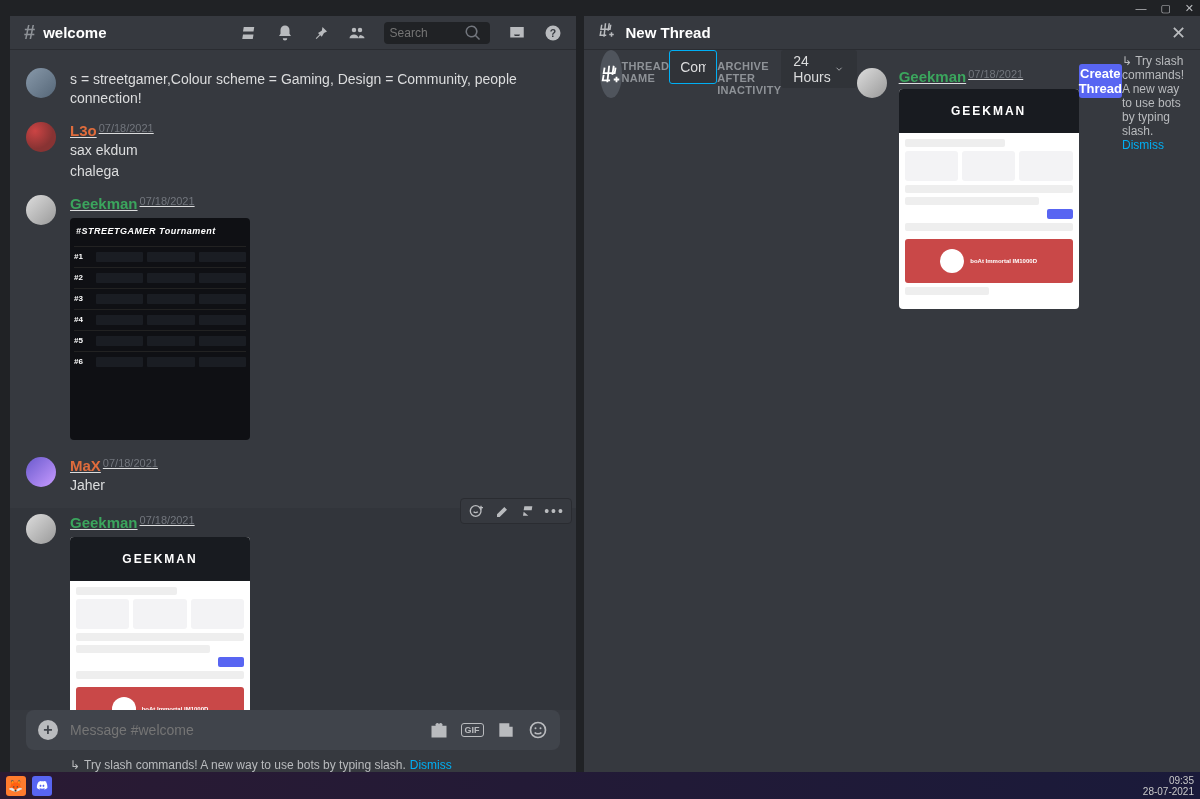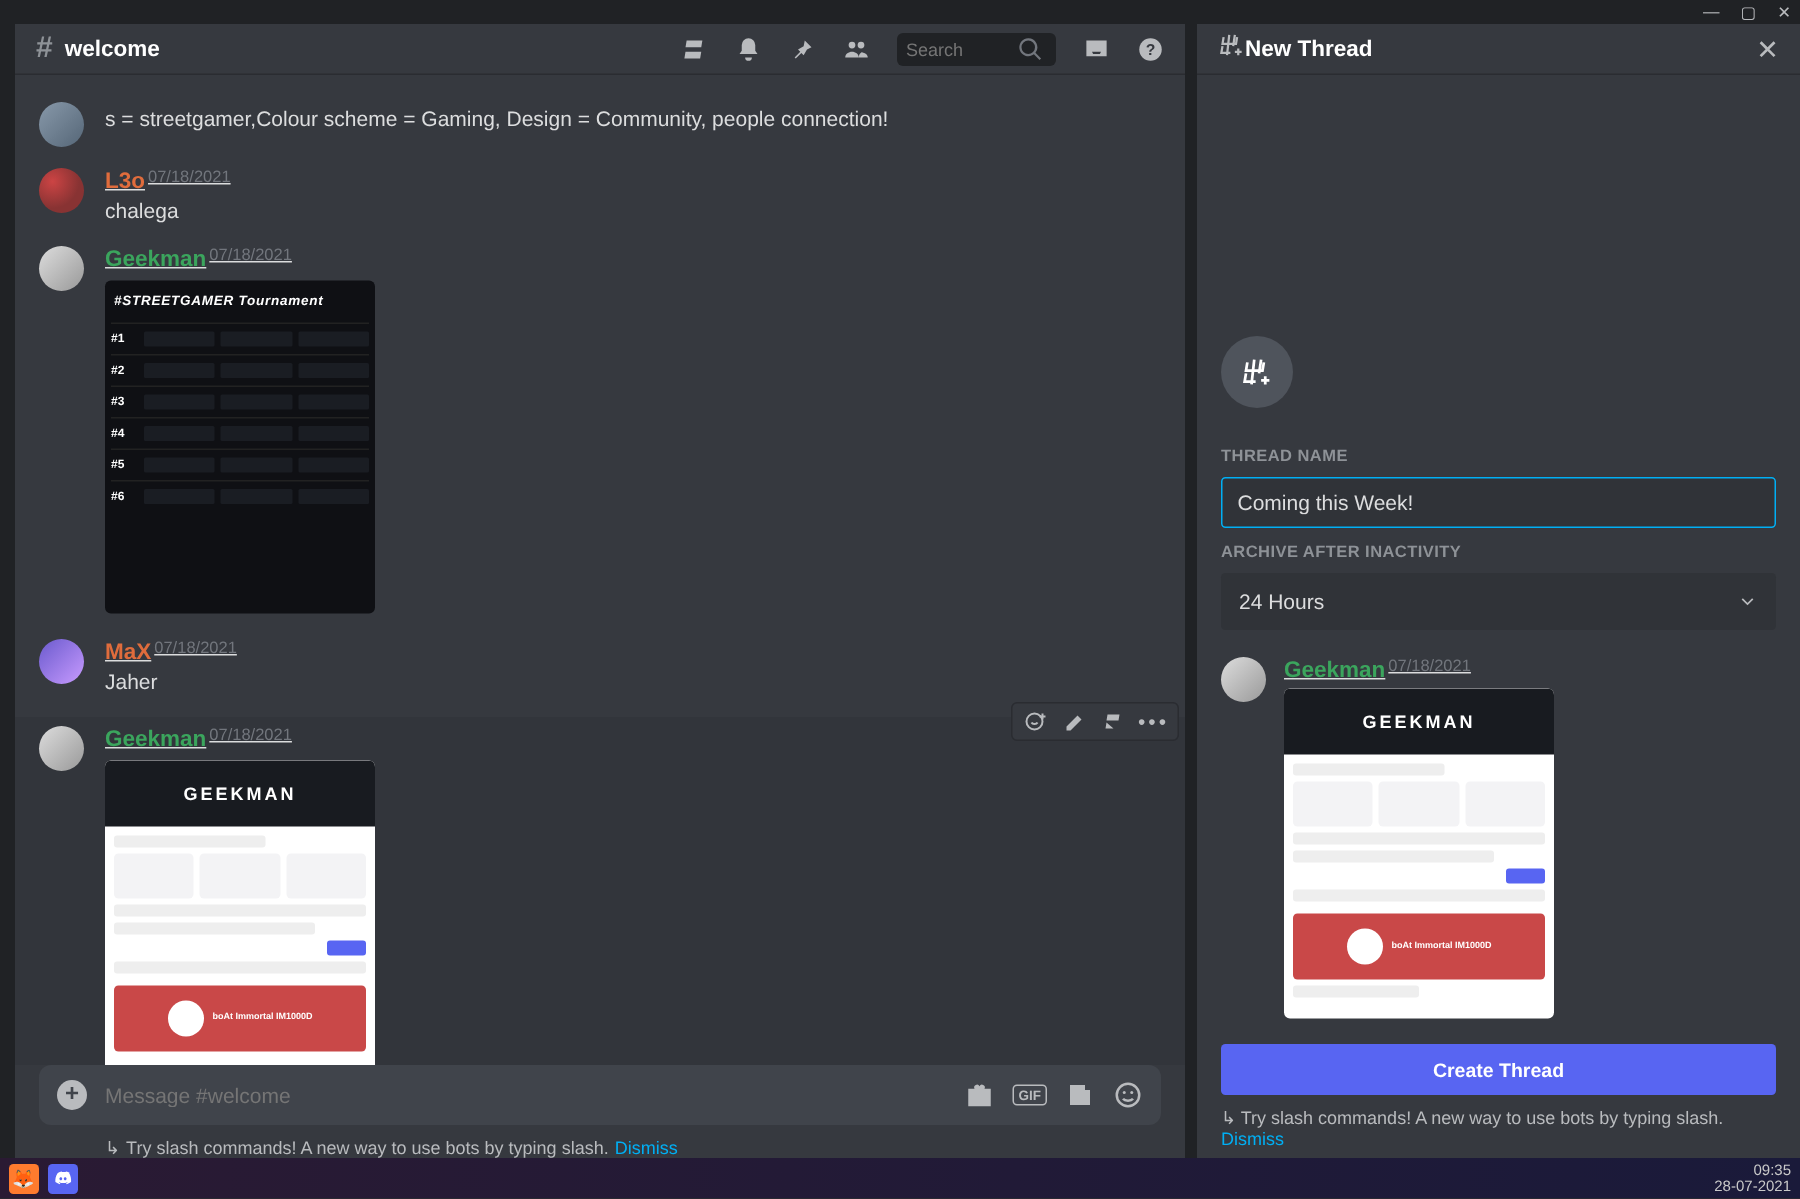--- a/index.html
+++ b/index.html
@@ -145,25 +145,25 @@
 }
 .slash-tip .link { color:#00aff4; cursor:pointer; }
 .thread-panel {
   flex: 1;
   background: #36393f;
   border-left: 8px solid #202225;
   display: flex; flex-direction: column;
 }
 .thread-header {
   height: 34px; display:flex; align-items:center; padding: 0 14px;
-  border-bottom: 1px solid #2a2c31; 
+  border-bottom: 1px solid #2a2c31; gap: 10px;
 }
 .thread-title { color:#fff; font-weight:600; font-size:15px; }
 .thread-close { margin-left:auto; color:#b9bbbe; cursor:pointer; font-size:18px; }
-.thread-body { flex:1; display:flex; flex-direction:column; padding: 0 16px; }
+.thread-body { flex:1; display:flex; flex-direction:row; padding: 0 16px; }
 .thread-spacer { flex:1; }
 .thread-iconcircle {
   width:48px; height:48px; border-radius:50%; background:#4f545c;
   display:flex; align-items:center; justify-content:center; color:#fff;
   margin-bottom: 16px;
 }
 .form-label {
   color:#8e9297; text-transform:uppercase; font-size:11px; font-weight:700;
   letter-spacing:0.3px; margin: 10px 0 8px;
 }
@@ -255,20 +255,21 @@
         </div>
       </div>
 
       <div class="msg">
         <div class="avatar" style="background:radial-gradient(circle at 30% 30%,#cc4444,#883333 60%)"></div>
         <div class="msg-body">
           <div class="msg-head">
             <span class="author orange">L3o</span>
             <span class="timestamp">07/18/2021</span>
           </div>
+          <div class="msg-text">sax ekdum</div>
           <div class="msg-text">chalega</div>
         </div>
       </div>
 
       <div class="msg">
         <div class="avatar" style="background:linear-gradient(135deg,#ddd,#999)"></div>
         <div class="msg-body">
           <div class="msg-head">
             <span class="author green">Geekman</span>
             <span class="timestamp">07/18/2021</span>

